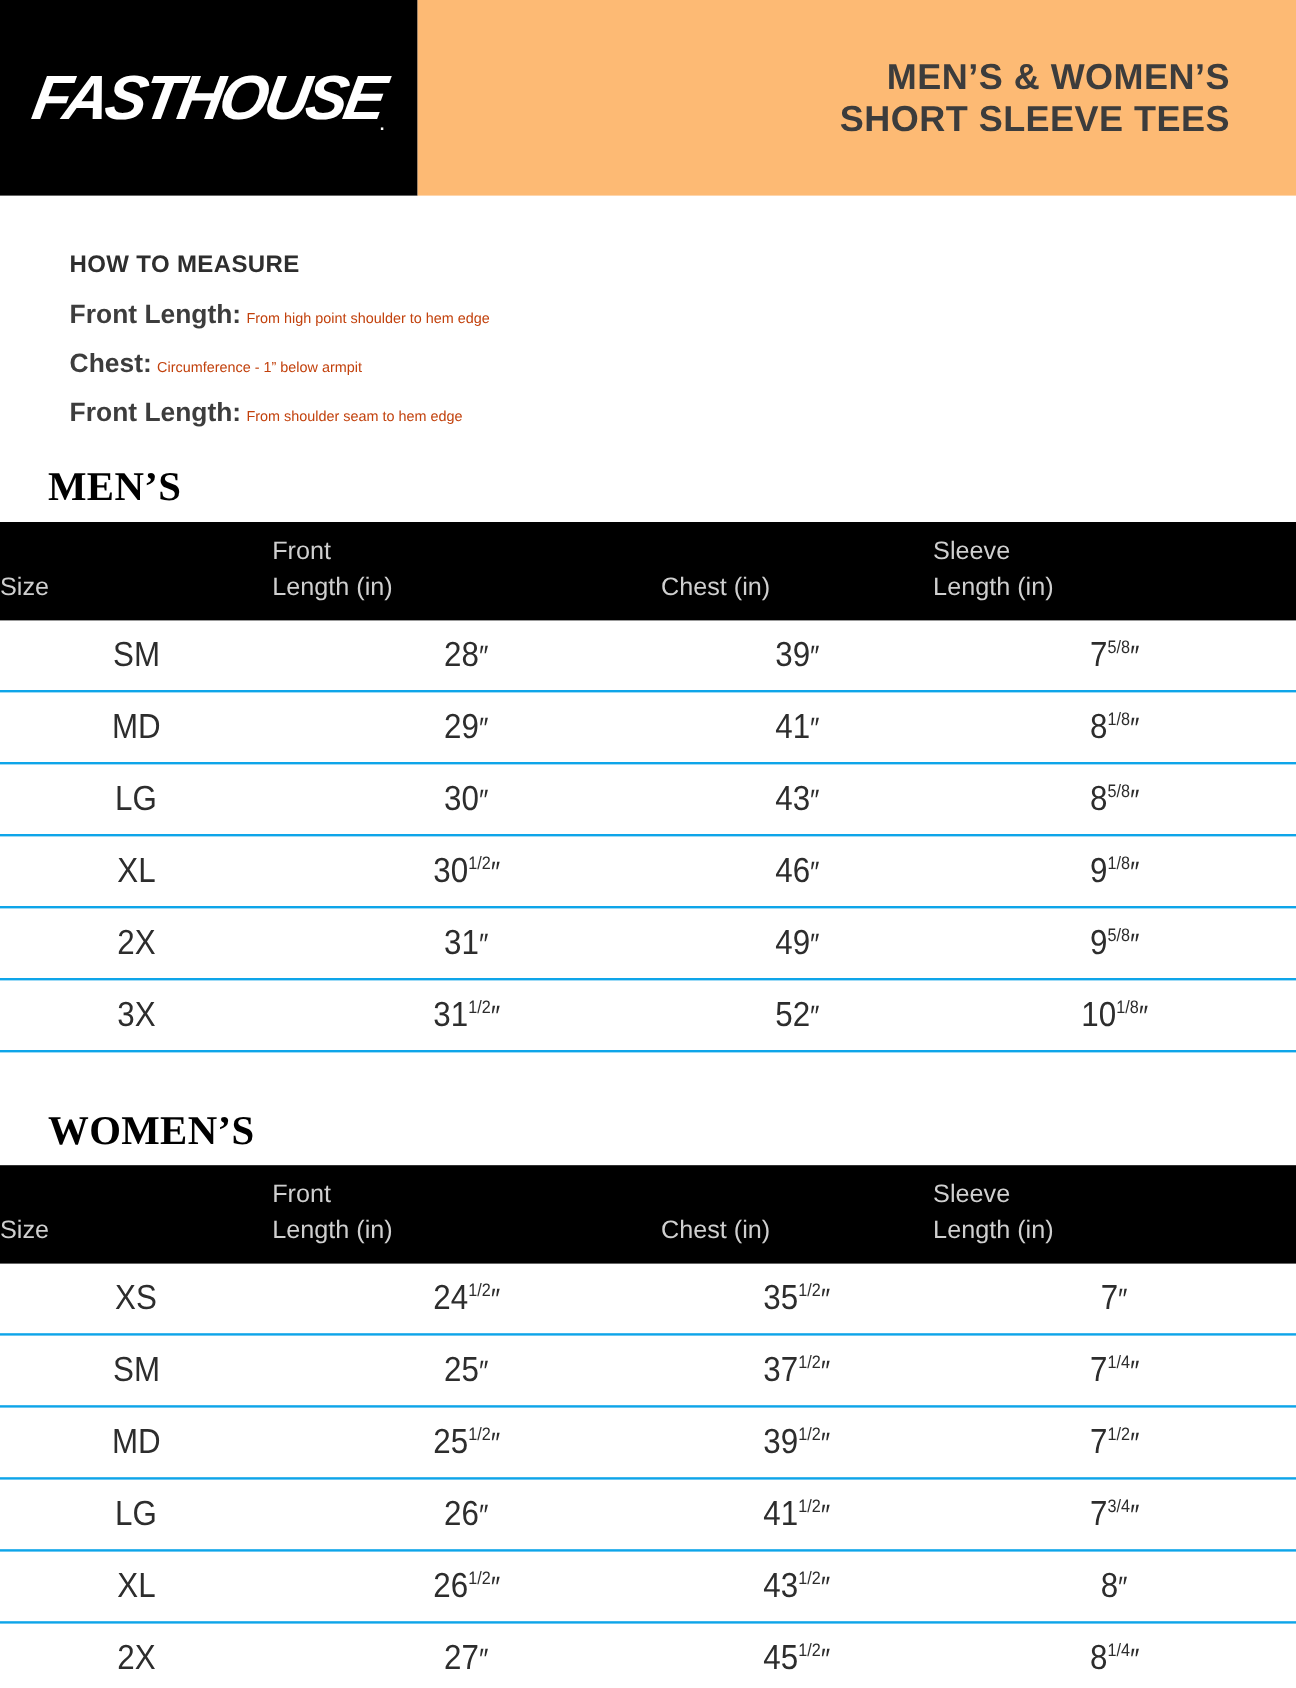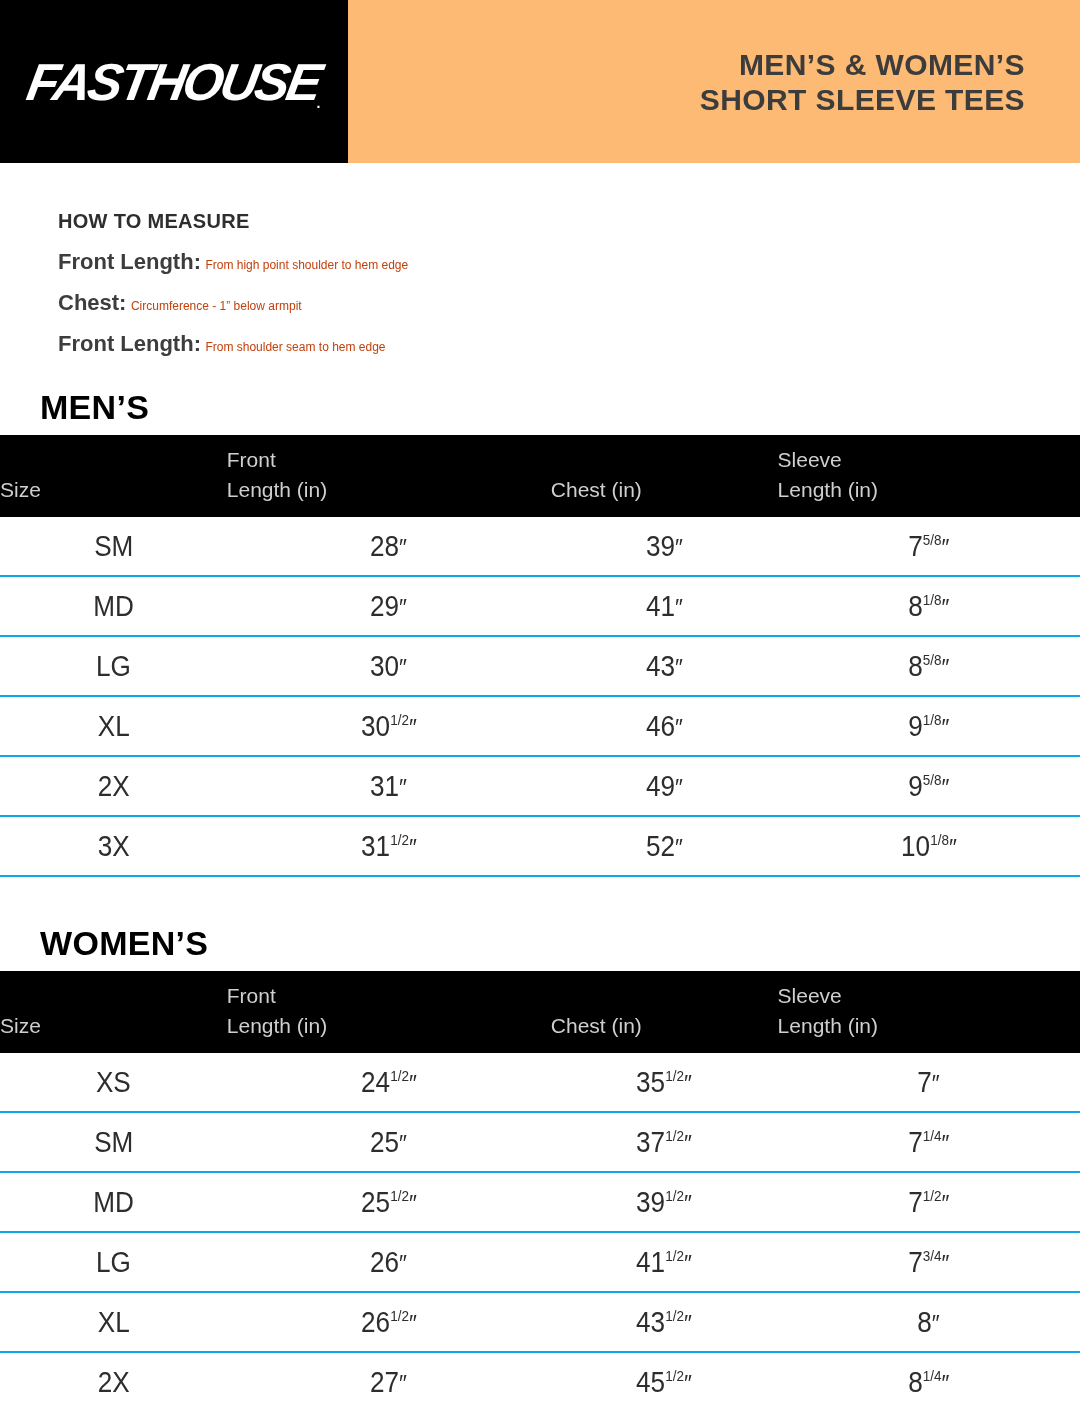--- a/index.html
+++ b/index.html
@@ -15,21 +15,21 @@
   .title-line { font-size: 30px; font-weight: bold; color: #3c3c3c; line-height: 35px; letter-spacing: 0.4px; }
 
   
   .how-to { padding: 46px 43px 0 43px; margin-left: 15px; }
   .how-to-heading { margin: 0 0 10px 0; font-size: 20px; font-weight: bold; color: #2e2e2e; line-height: 24px; letter-spacing: 0.3px; }
   .measure-item { line-height: 37px; white-space: nowrap; }
   .measure-label { color: #3d3d3d; font-weight: bold; font-size: 22px; }
   .measure-text { color: #c2410c; font-size: 12px; }
 
   
-  .section-heading { margin: 21px 0 8px 40px; font-size: 34px; font-weight: bold; color: #000000; line-height: 40px; letter-spacing: 0.3px; }
+  .section-heading { margin: 21px 0 8px 40px; font-size: 34px; font-weight: bold; color: #000000; line-height: 40px; letter-spacing: 0.3px; font-family: Liberation Serif, serif; }
   .size-section.womens .section-heading { margin-top: 46px; }
 
   
   .size-table { width: 100%; }
   .thead { background: #000000; height: 82px; display: grid; grid-template-columns: 21% 30% 21% 28%; align-items: end; box-sizing: border-box; }
   .th { text-align: left; color: #cfcfcf; font-size: 21px; line-height: 30px; padding-bottom: 12px; }
   .tr { display: grid; grid-template-columns: 21% 30% 21% 28%; height: 60px; box-sizing: border-box; border-bottom: 2px solid #0ea5e9; align-items: center; }
   .td { text-align: center; font-size: 29px; color: #2d2d2d; }
   .val { display: inline-block; transform: scaleX(0.9); white-space: nowrap; }
   .frac { font-size: 15px; vertical-align: super; letter-spacing: 0; }

